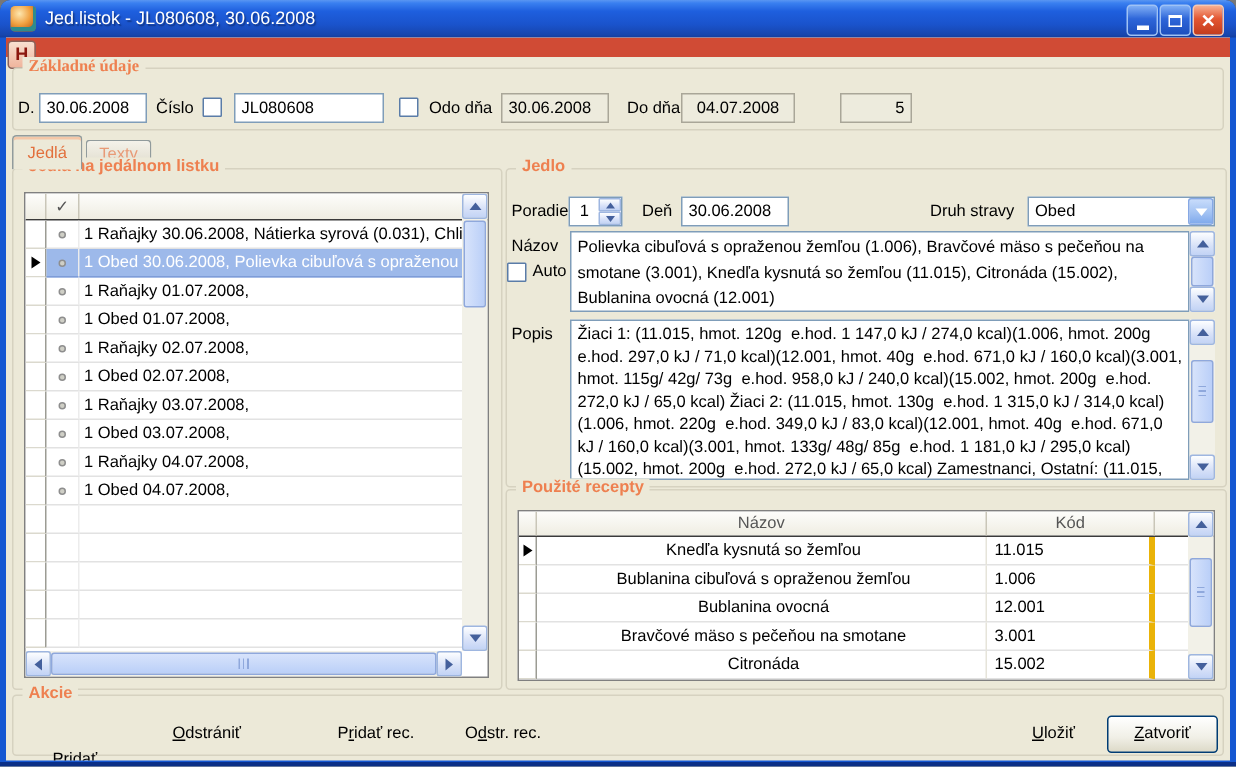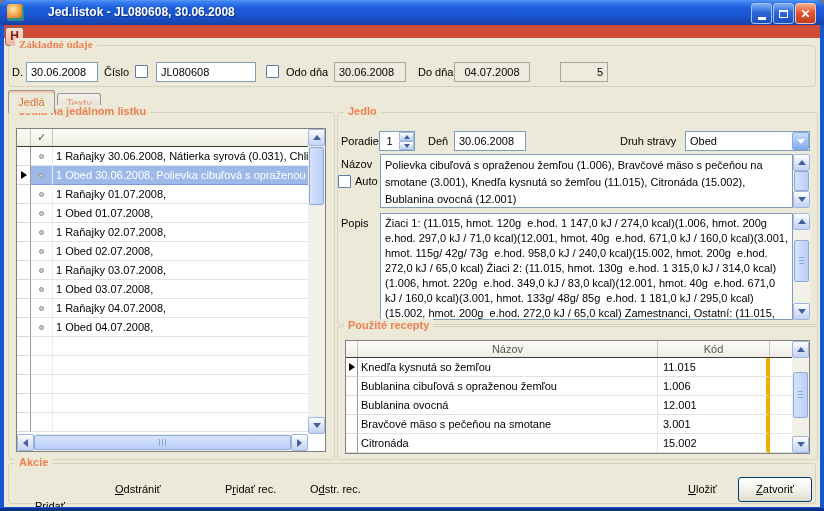--- a/index.html
+++ b/index.html
@@ -12,21 +12,21 @@
   }
   
   .titlebar {
     position:absolute; top:0; left:0; right:0; height:25px;
     background:linear-gradient(180deg,#5A96F2 0%,#3A80F0 8%,#1E5FDE 30%,#1A53CC 65%,#1746AE 92%,#133E9F 100%);
     border-radius:7px 7px 0 0;
   }
   .win-icon { position:absolute; left:7px; top:4px; width:17px; height:17px; border-radius:3px;
     background:radial-gradient(circle at 35% 30%, #FDE7B0 0%, #F0A040 45%, #C06018 80%);
     box-shadow: inset -2px -3px 0 #2E8C8C; }
-  .win-title { position:absolute; left:48px; top:0; line-height:25px; color:#fff; font-weight:bold;
+  .win-title { position:absolute; left:30px; top:0; line-height:25px; color:#fff; font-weight:normal;
     font-size:12px; text-shadow:1px 1px 1px #10337F; white-space:nowrap; }
   .tb-btn { position:absolute; top:3px; width:21px; height:21px; border-radius:3px;
     display:flex; align-items:center; justify-content:center; }
   .tb-btn.blue { background:linear-gradient(#7FAEF5,#2E66D9 45%,#1D4FBE); border:1px solid #9FC2F5; }
   .tb-btn.red  { background:linear-gradient(#F6AE90,#E35631 45%,#C33C1D); border:1px solid #F5C9B4; color:#fff; font-weight:bold; font-size:12px; line-height:1; }
   .glyph-min { width:8px; height:3px; background:#fff; margin-top:9px; }
   .glyph-max { width:9px; height:8px; border:1px solid #fff; border-top:2px solid #fff; }
   
   .client { position:absolute; top:25px; left:4px; right:4px; bottom:4px; background:#ECE9D8; overflow:hidden; }
   .redbar { position:absolute; top:0; left:0; right:0; height:13px; background:#D04B35; }
@@ -62,21 +62,21 @@
   .cell { overflow:hidden; white-space:nowrap; }
   .ind { width:14px; flex:none; border-right:1px solid #9C9C94; border-bottom:1px solid #DBD9CE;
     display:flex; align-items:center; justify-content:center; background:#fff; }
   .bul { width:22px; flex:none; border-bottom:1px solid #E2E2E2; border-right:1px solid #ECECEC;
     display:flex; align-items:center; justify-content:center; }
   .txt { flex:1; border-bottom:1px solid #E2E2E2; line-height:18px; padding-left:3px; }
   .mrow.selected .bul, .mrow.selected .txt { background:#9DB9EA; color:#fff; border-bottom-color:#7E9CD8; }
   .dot { width:5px; height:5px; border:1px solid #8E8E8E; border-radius:50%; background:#CFCFC6; }
   .tri-right { width:0; height:0; border-left:6px solid #000; border-top:4px solid transparent; border-bottom:4px solid transparent; }
   
-  .c-naz { width:300px; flex:none; border-right:1px solid #E6E4DA; border-bottom:1px solid #E2E2E2; line-height:18px; padding-left:3px; }
+  .c-naz { width:300px; flex:none; border-right:1px solid #E6E4DA; border-bottom:1px solid #E2E2E2; line-height:18px; padding-left:3px;text-align:center; }
   .c-kod { width:112px; flex:none; border-right:4px solid #eab308; border-bottom:1px solid #E2E2E2; line-height:18px; padding-left:5px; }
   .c-ext { flex:1; border-bottom:1px solid #E2E2E2; }
   .rind { width:12px; flex:none; border-right:1px solid #9C9C94; border-bottom:1px solid #DBD9CE;
     display:flex; align-items:center; justify-content:center; background:#fff; }
   
   .vsb { position:absolute; width:17px; background:#F2F1E8; display:flex; flex-direction:column; }
   .hsb { position:absolute; height:17px; background:#F2F1E8; display:flex; }
   .sbb { width:17px; height:17px; flex:none; background:linear-gradient(#FDFEFF,#D7E1F8 60%,#C2D3F5);
     border:1px solid #9EB6E0; border-radius:2px; display:flex; align-items:center; justify-content:center; }
   .sb-track { flex:1; position:relative; }

